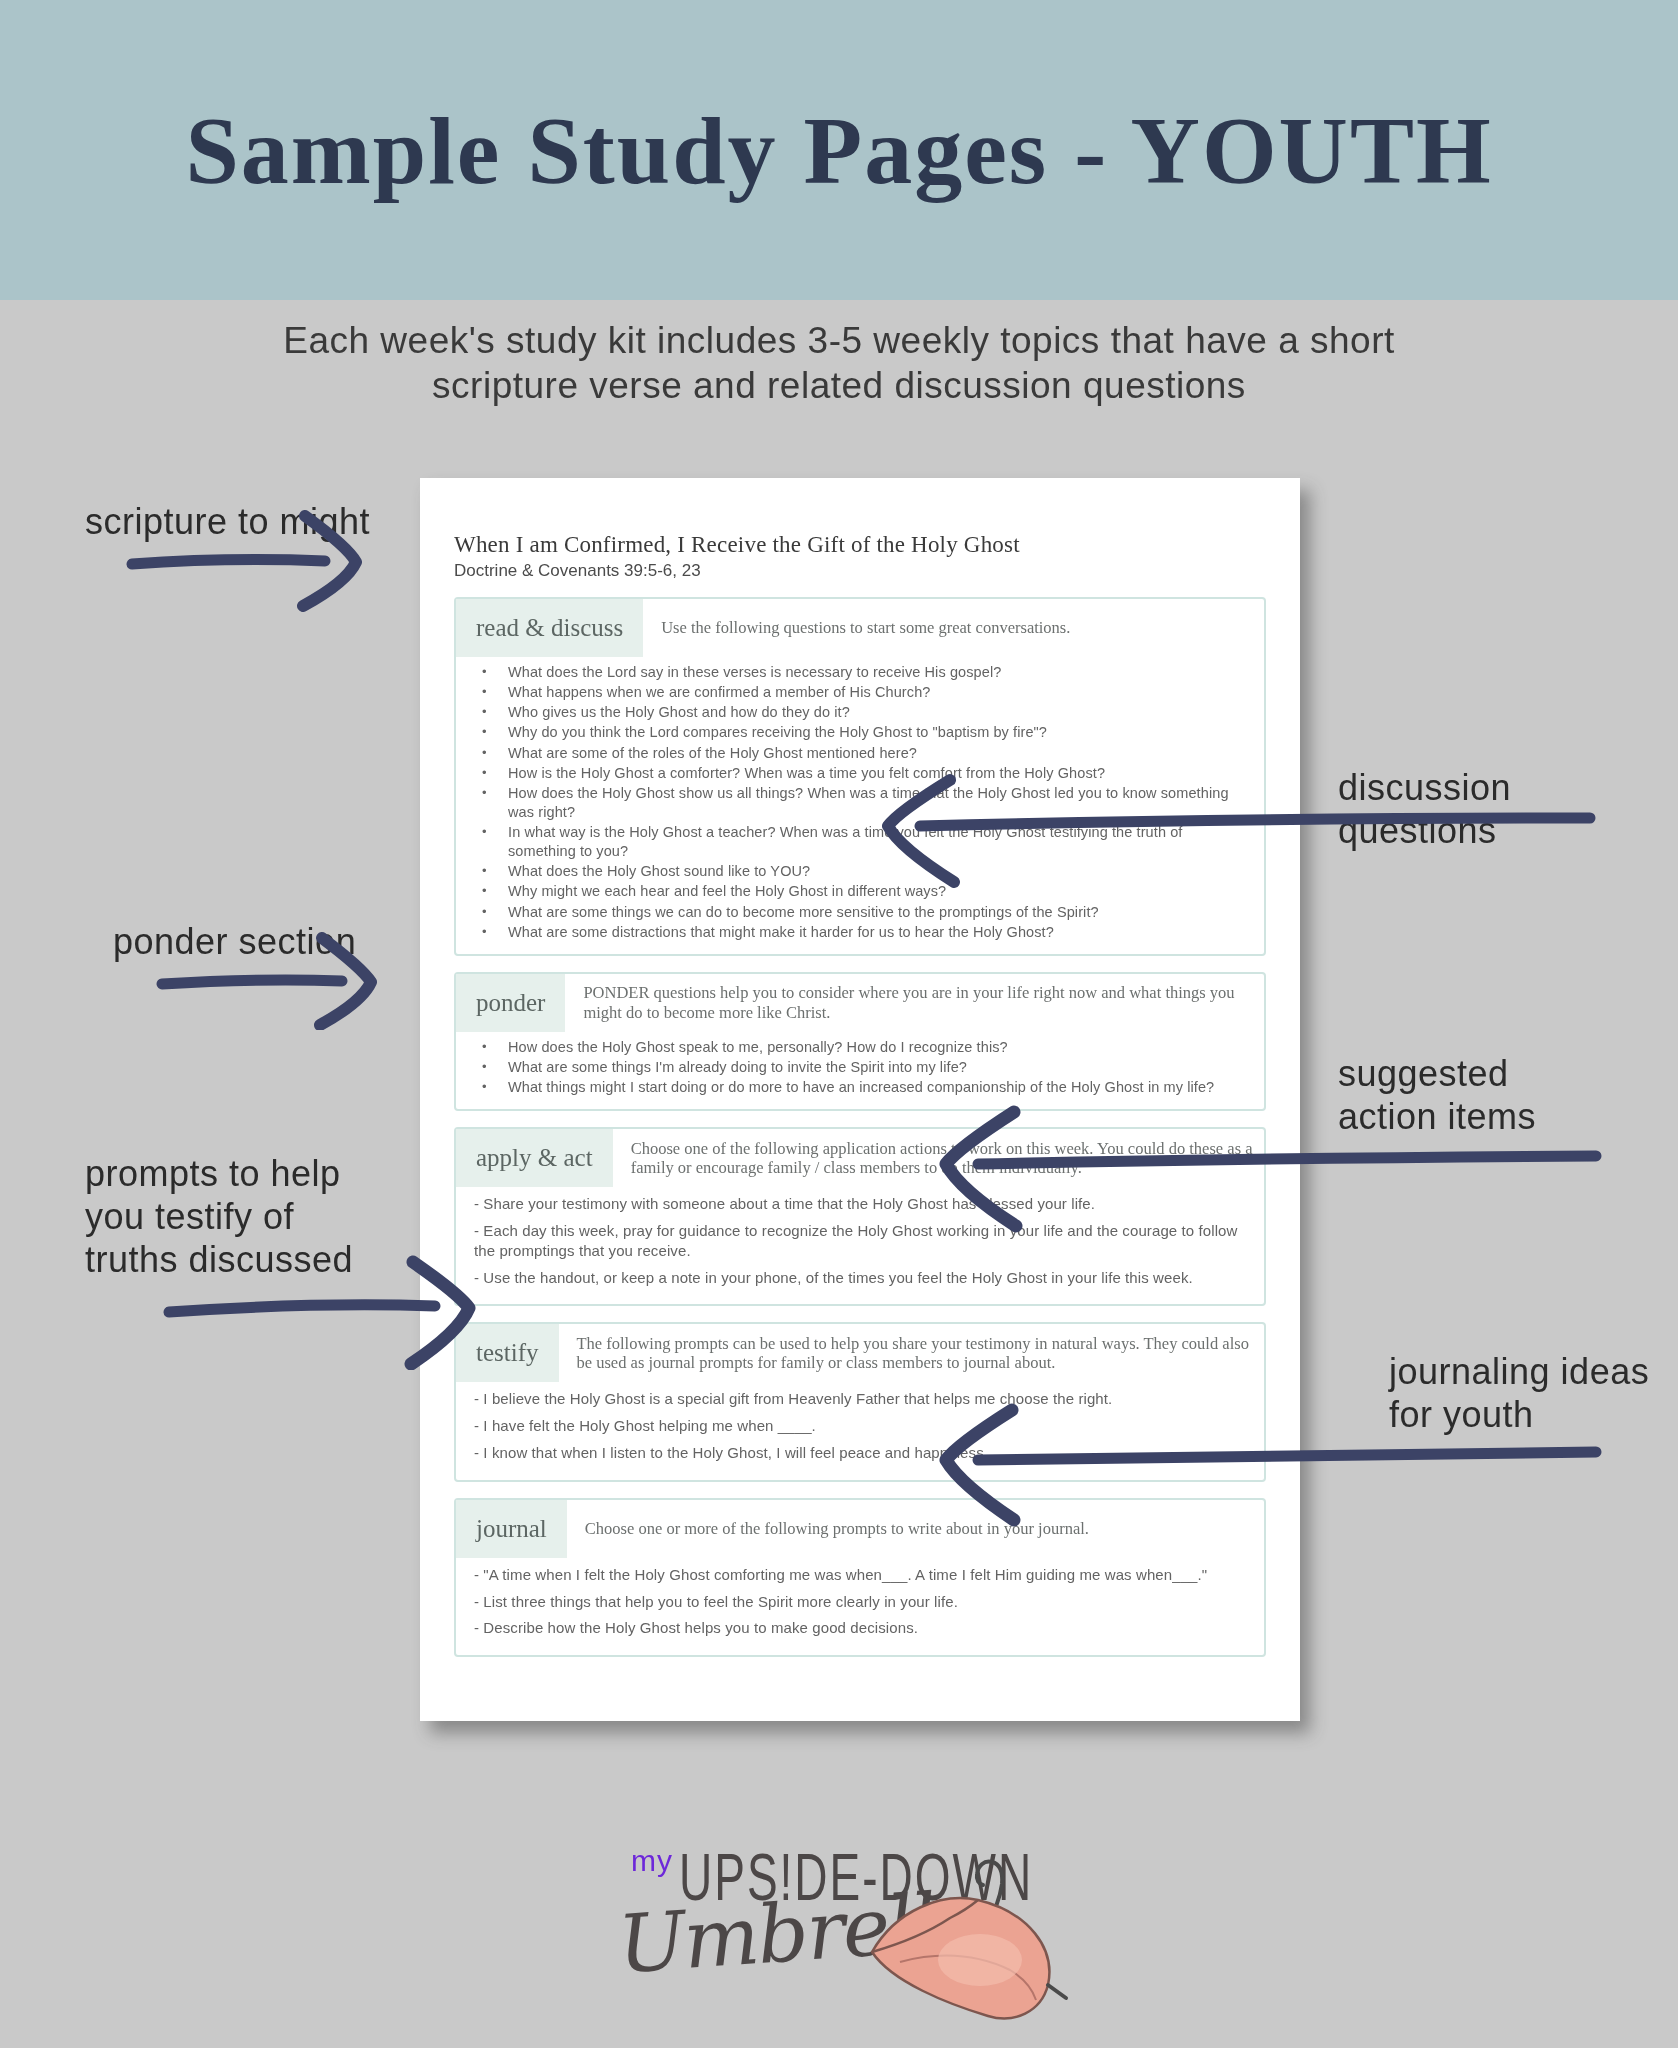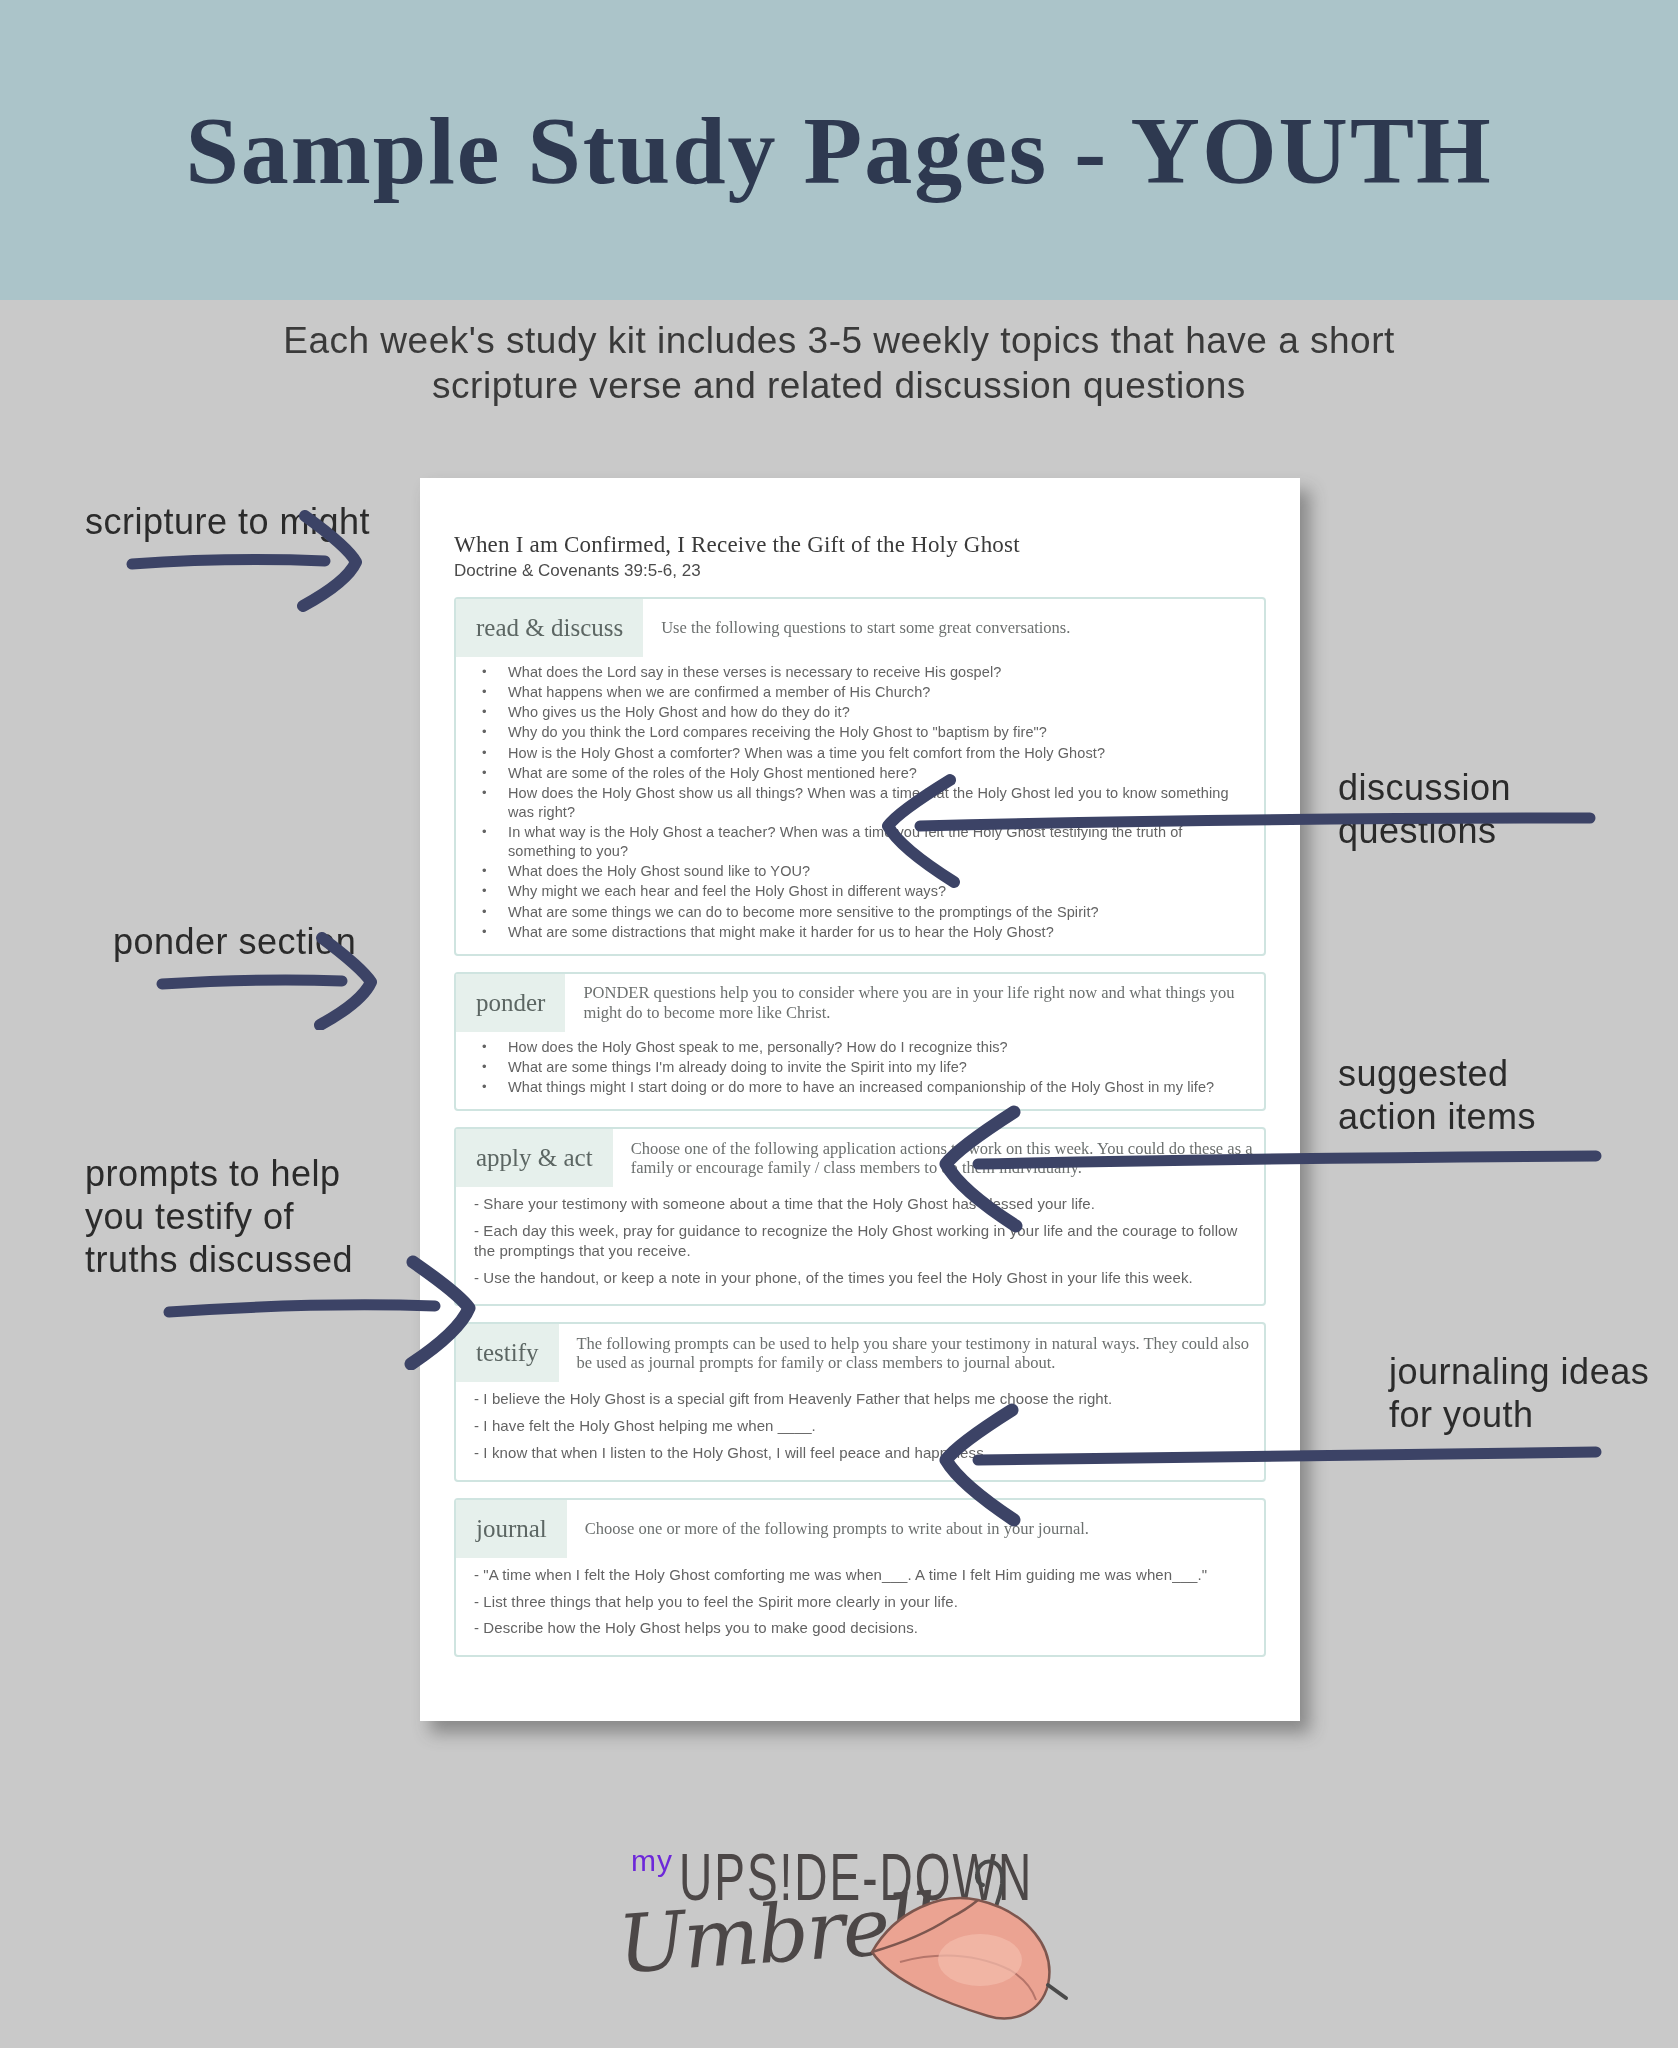--- a/index.html
+++ b/index.html
@@ -98,22 +98,22 @@
     <div class="sec">
       <div class="sec-head">
         <span class="sec-label">read &amp; discuss</span>
         <span class="sec-intro">Use the following questions to start some great conversations.</span>
       </div>
       <ul class="items bullets">
           <li>What does the Lord say in these verses is necessary to receive His gospel?</li>
           <li>What happens when we are confirmed a member of His Church?</li>
           <li>Who gives us the Holy Ghost and how do they do it?</li>
           <li>Why do you think the Lord compares receiving the Holy Ghost to "baptism by fire"?</li>
+          <li>What are some of the roles of the Holy Ghost mentioned here?</li>
           <li>How is the Holy Ghost a comforter? When was a time you felt comfort from the Holy Ghost?</li>
-          <li>What are some of the roles of the Holy Ghost mentioned here?</li>
           <li>How does the Holy Ghost show us all things? When was a time that the Holy Ghost led you to know something was right?</li>
           <li>In what way is the Holy Ghost a teacher? When was a time you felt the Holy Ghost testifying the truth of something to you?</li>
           <li>What does the Holy Ghost sound like to YOU?</li>
           <li>Why might we each hear and feel the Holy Ghost in different ways?</li>
           <li>What are some things we can do to become more sensitive to the promptings of the Spirit?</li>
           <li>What are some distractions that might make it harder for us to hear the Holy Ghost?</li>
         </ul>
     </div>
 
     <div class="sec">

